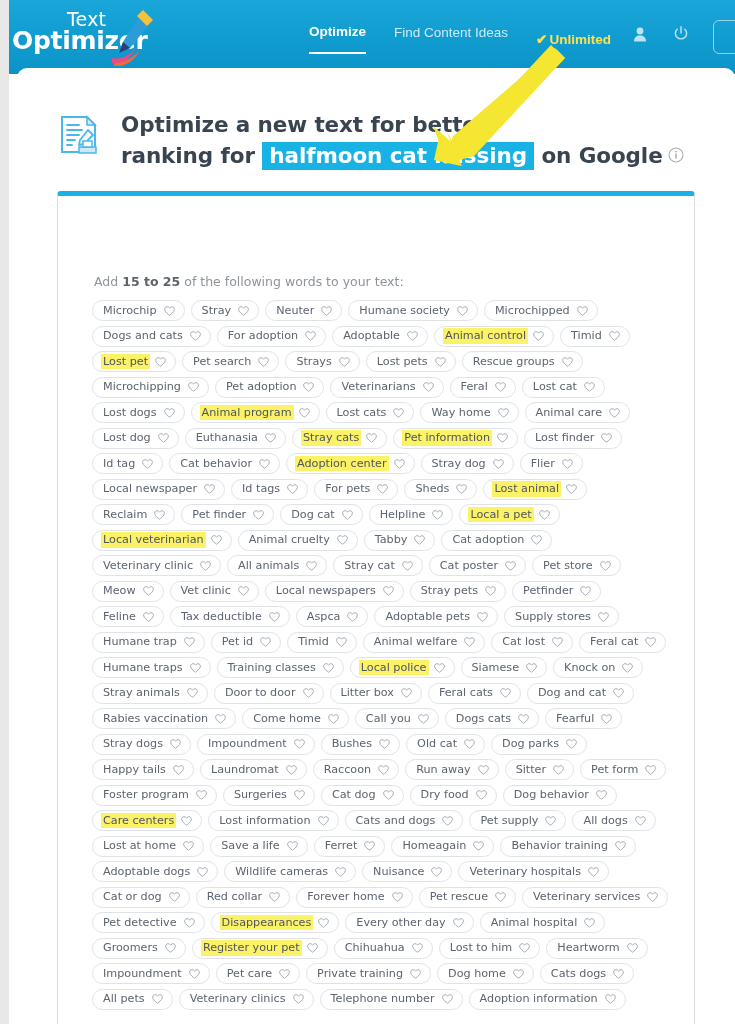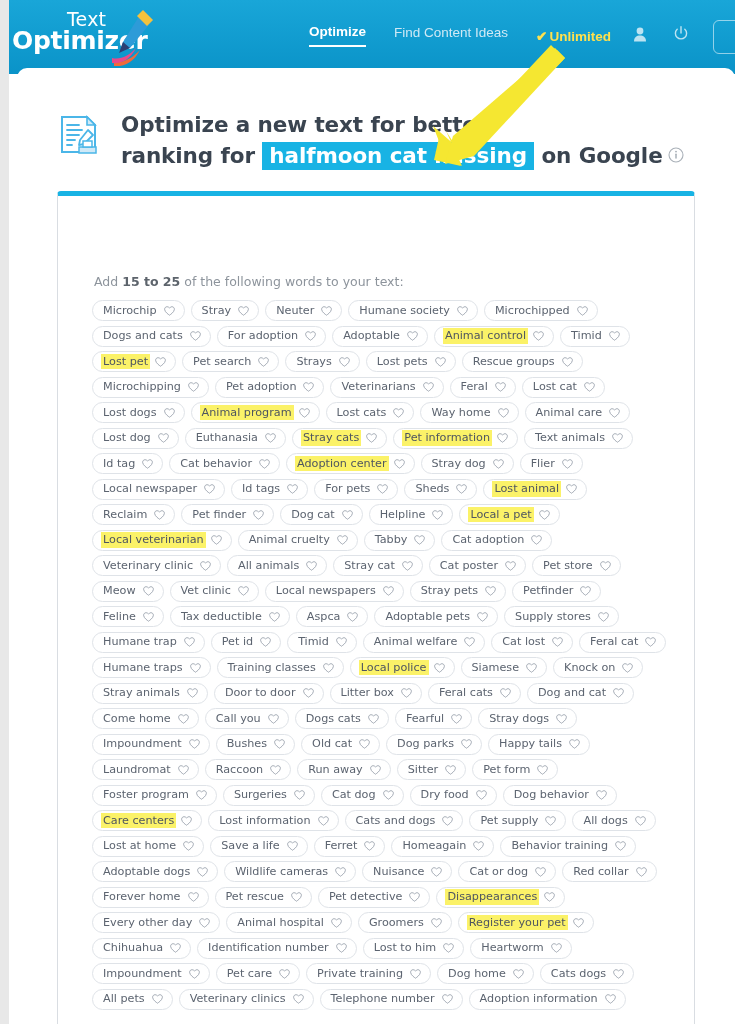--- a/index.html
+++ b/index.html
@@ -62,21 +62,21 @@
     left: 300px; top: 24px;
     display: flex;
     align-items: center;
     gap: 28px;
     font-size: 13.5px;
   }
   #nav .nav-link {
     color: #cfe9f5;
     text-decoration: none;
     white-space: nowrap;
-    padding-bottom: 6px;
+    padding-bottom: 13px;
   }
   #nav .nav-link.active {
     color: #ffffff;
     font-weight: 700;
     border-bottom: 2px solid #ffffff;
   }
   #nav .nav-plan {
     color: #ffe14d;
     font-weight: 700;
     white-space: nowrap;
@@ -532,21 +532,21 @@
           </span>
           <span class="tag hl">
             <span class="tag-label">Pet information</span>
             <span style="display: flex;">
               <svg class="heart" width="11" height="10" viewBox="0 0 11 10" aria-hidden="true">
                 <path d="M5.5 9.2 C5.5 9.2 0.6 6.2 0.6 3.3 C0.6 1.7 1.8 0.7 3.1 0.7 C4.1 0.7 5 1.3 5.5 2.1 C6 1.3 6.9 0.7 7.9 0.7 C9.2 0.7 10.4 1.7 10.4 3.3 C10.4 6.2 5.5 9.2 5.5 9.2 Z" fill="none" stroke="#9aa2ad" stroke-width="0.9" stroke-linejoin="round"></path>
               </svg>
             </span>
           </span>
           <span class="tag">
-            <span class="tag-label">Text animals</span>
+            <span class="tag-label">Lost finder</span>
             <span style="display: flex;">
               <svg class="heart" width="11" height="10" viewBox="0 0 11 10" aria-hidden="true">
                 <path d="M5.5 9.2 C5.5 9.2 0.6 6.2 0.6 3.3 C0.6 1.7 1.8 0.7 3.1 0.7 C4.1 0.7 5 1.3 5.5 2.1 C6 1.3 6.9 0.7 7.9 0.7 C9.2 0.7 10.4 1.7 10.4 3.3 C10.4 6.2 5.5 9.2 5.5 9.2 Z" fill="none" stroke="#9aa2ad" stroke-width="0.9" stroke-linejoin="round"></path>
               </svg>
             </span>
           </span>
           <span class="tag">
             <span class="tag-label">Id tag</span>
             <span style="display: flex;">
               <svg class="heart" width="11" height="10" viewBox="0 0 11 10" aria-hidden="true">
@@ -940,20 +940,28 @@
           </span>
           <span class="tag">
             <span class="tag-label">Dog and cat</span>
             <span style="display: flex;">
               <svg class="heart" width="11" height="10" viewBox="0 0 11 10" aria-hidden="true">
                 <path d="M5.5 9.2 C5.5 9.2 0.6 6.2 0.6 3.3 C0.6 1.7 1.8 0.7 3.1 0.7 C4.1 0.7 5 1.3 5.5 2.1 C6 1.3 6.9 0.7 7.9 0.7 C9.2 0.7 10.4 1.7 10.4 3.3 C10.4 6.2 5.5 9.2 5.5 9.2 Z" fill="none" stroke="#9aa2ad" stroke-width="0.9" stroke-linejoin="round"></path>
               </svg>
             </span>
           </span>
           <span class="tag">
+            <span class="tag-label">Rabies vaccination</span>
+            <span style="display: flex;">
+              <svg class="heart" width="11" height="10" viewBox="0 0 11 10" aria-hidden="true">
+                <path d="M5.5 9.2 C5.5 9.2 0.6 6.2 0.6 3.3 C0.6 1.7 1.8 0.7 3.1 0.7 C4.1 0.7 5 1.3 5.5 2.1 C6 1.3 6.9 0.7 7.9 0.7 C9.2 0.7 10.4 1.7 10.4 3.3 C10.4 6.2 5.5 9.2 5.5 9.2 Z" fill="none" stroke="#9aa2ad" stroke-width="0.9" stroke-linejoin="round"></path>
+              </svg>
+            </span>
+          </span>
+          <span class="tag">
             <span class="tag-label">Come home</span>
             <span style="display: flex;">
               <svg class="heart" width="11" height="10" viewBox="0 0 11 10" aria-hidden="true">
                 <path d="M5.5 9.2 C5.5 9.2 0.6 6.2 0.6 3.3 C0.6 1.7 1.8 0.7 3.1 0.7 C4.1 0.7 5 1.3 5.5 2.1 C6 1.3 6.9 0.7 7.9 0.7 C9.2 0.7 10.4 1.7 10.4 3.3 C10.4 6.2 5.5 9.2 5.5 9.2 Z" fill="none" stroke="#9aa2ad" stroke-width="0.9" stroke-linejoin="round"></path>
               </svg>
             </span>
           </span>
           <span class="tag">
             <span class="tag-label">Call you</span>
             <span style="display: flex;">
@@ -1204,20 +1212,28 @@
           </span>
           <span class="tag">
             <span class="tag-label">Nuisance</span>
             <span style="display: flex;">
               <svg class="heart" width="11" height="10" viewBox="0 0 11 10" aria-hidden="true">
                 <path d="M5.5 9.2 C5.5 9.2 0.6 6.2 0.6 3.3 C0.6 1.7 1.8 0.7 3.1 0.7 C4.1 0.7 5 1.3 5.5 2.1 C6 1.3 6.9 0.7 7.9 0.7 C9.2 0.7 10.4 1.7 10.4 3.3 C10.4 6.2 5.5 9.2 5.5 9.2 Z" fill="none" stroke="#9aa2ad" stroke-width="0.9" stroke-linejoin="round"></path>
               </svg>
             </span>
           </span>
           <span class="tag">
+            <span class="tag-label">Veterinary hospitals</span>
+            <span style="display: flex;">
+              <svg class="heart" width="11" height="10" viewBox="0 0 11 10" aria-hidden="true">
+                <path d="M5.5 9.2 C5.5 9.2 0.6 6.2 0.6 3.3 C0.6 1.7 1.8 0.7 3.1 0.7 C4.1 0.7 5 1.3 5.5 2.1 C6 1.3 6.9 0.7 7.9 0.7 C9.2 0.7 10.4 1.7 10.4 3.3 C10.4 6.2 5.5 9.2 5.5 9.2 Z" fill="none" stroke="#9aa2ad" stroke-width="0.9" stroke-linejoin="round"></path>
+              </svg>
+            </span>
+          </span>
+          <span class="tag">
             <span class="tag-label">Cat or dog</span>
             <span style="display: flex;">
               <svg class="heart" width="11" height="10" viewBox="0 0 11 10" aria-hidden="true">
                 <path d="M5.5 9.2 C5.5 9.2 0.6 6.2 0.6 3.3 C0.6 1.7 1.8 0.7 3.1 0.7 C4.1 0.7 5 1.3 5.5 2.1 C6 1.3 6.9 0.7 7.9 0.7 C9.2 0.7 10.4 1.7 10.4 3.3 C10.4 6.2 5.5 9.2 5.5 9.2 Z" fill="none" stroke="#9aa2ad" stroke-width="0.9" stroke-linejoin="round"></path>
               </svg>
             </span>
           </span>
           <span class="tag">
             <span class="tag-label">Red collar</span>
             <span style="display: flex;">
@@ -1229,20 +1245,28 @@
           <span class="tag">
             <span class="tag-label">Forever home</span>
             <span style="display: flex;">
               <svg class="heart" width="11" height="10" viewBox="0 0 11 10" aria-hidden="true">
                 <path d="M5.5 9.2 C5.5 9.2 0.6 6.2 0.6 3.3 C0.6 1.7 1.8 0.7 3.1 0.7 C4.1 0.7 5 1.3 5.5 2.1 C6 1.3 6.9 0.7 7.9 0.7 C9.2 0.7 10.4 1.7 10.4 3.3 C10.4 6.2 5.5 9.2 5.5 9.2 Z" fill="none" stroke="#9aa2ad" stroke-width="0.9" stroke-linejoin="round"></path>
               </svg>
             </span>
           </span>
           <span class="tag">
             <span class="tag-label">Pet rescue</span>
+            <span style="display: flex;">
+              <svg class="heart" width="11" height="10" viewBox="0 0 11 10" aria-hidden="true">
+                <path d="M5.5 9.2 C5.5 9.2 0.6 6.2 0.6 3.3 C0.6 1.7 1.8 0.7 3.1 0.7 C4.1 0.7 5 1.3 5.5 2.1 C6 1.3 6.9 0.7 7.9 0.7 C9.2 0.7 10.4 1.7 10.4 3.3 C10.4 6.2 5.5 9.2 5.5 9.2 Z" fill="none" stroke="#9aa2ad" stroke-width="0.9" stroke-linejoin="round"></path>
+              </svg>
+            </span>
+          </span>
+          <span class="tag">
+            <span class="tag-label">Veterinary services</span>
             <span style="display: flex;">
               <svg class="heart" width="11" height="10" viewBox="0 0 11 10" aria-hidden="true">
                 <path d="M5.5 9.2 C5.5 9.2 0.6 6.2 0.6 3.3 C0.6 1.7 1.8 0.7 3.1 0.7 C4.1 0.7 5 1.3 5.5 2.1 C6 1.3 6.9 0.7 7.9 0.7 C9.2 0.7 10.4 1.7 10.4 3.3 C10.4 6.2 5.5 9.2 5.5 9.2 Z" fill="none" stroke="#9aa2ad" stroke-width="0.9" stroke-linejoin="round"></path>
               </svg>
             </span>
           </span>
           <span class="tag">
             <span class="tag-label">Pet detective</span>
             <span style="display: flex;">
               <svg class="heart" width="11" height="10" viewBox="0 0 11 10" aria-hidden="true">
@@ -1285,28 +1309,20 @@
           <span class="tag hl">
             <span class="tag-label">Register your pet</span>
             <span style="display: flex;">
               <svg class="heart" width="11" height="10" viewBox="0 0 11 10" aria-hidden="true">
                 <path d="M5.5 9.2 C5.5 9.2 0.6 6.2 0.6 3.3 C0.6 1.7 1.8 0.7 3.1 0.7 C4.1 0.7 5 1.3 5.5 2.1 C6 1.3 6.9 0.7 7.9 0.7 C9.2 0.7 10.4 1.7 10.4 3.3 C10.4 6.2 5.5 9.2 5.5 9.2 Z" fill="none" stroke="#9aa2ad" stroke-width="0.9" stroke-linejoin="round"></path>
               </svg>
             </span>
           </span>
           <span class="tag">
             <span class="tag-label">Chihuahua</span>
-            <span style="display: flex;">
-              <svg class="heart" width="11" height="10" viewBox="0 0 11 10" aria-hidden="true">
-                <path d="M5.5 9.2 C5.5 9.2 0.6 6.2 0.6 3.3 C0.6 1.7 1.8 0.7 3.1 0.7 C4.1 0.7 5 1.3 5.5 2.1 C6 1.3 6.9 0.7 7.9 0.7 C9.2 0.7 10.4 1.7 10.4 3.3 C10.4 6.2 5.5 9.2 5.5 9.2 Z" fill="none" stroke="#9aa2ad" stroke-width="0.9" stroke-linejoin="round"></path>
-              </svg>
-            </span>
-          </span>
-          <span class="tag">
-            <span class="tag-label">Identification number</span>
             <span style="display: flex;">
               <svg class="heart" width="11" height="10" viewBox="0 0 11 10" aria-hidden="true">
                 <path d="M5.5 9.2 C5.5 9.2 0.6 6.2 0.6 3.3 C0.6 1.7 1.8 0.7 3.1 0.7 C4.1 0.7 5 1.3 5.5 2.1 C6 1.3 6.9 0.7 7.9 0.7 C9.2 0.7 10.4 1.7 10.4 3.3 C10.4 6.2 5.5 9.2 5.5 9.2 Z" fill="none" stroke="#9aa2ad" stroke-width="0.9" stroke-linejoin="round"></path>
               </svg>
             </span>
           </span>
           <span class="tag">
             <span class="tag-label">Lost to him</span>
             <span style="display: flex;">
               <svg class="heart" width="11" height="10" viewBox="0 0 11 10" aria-hidden="true">

